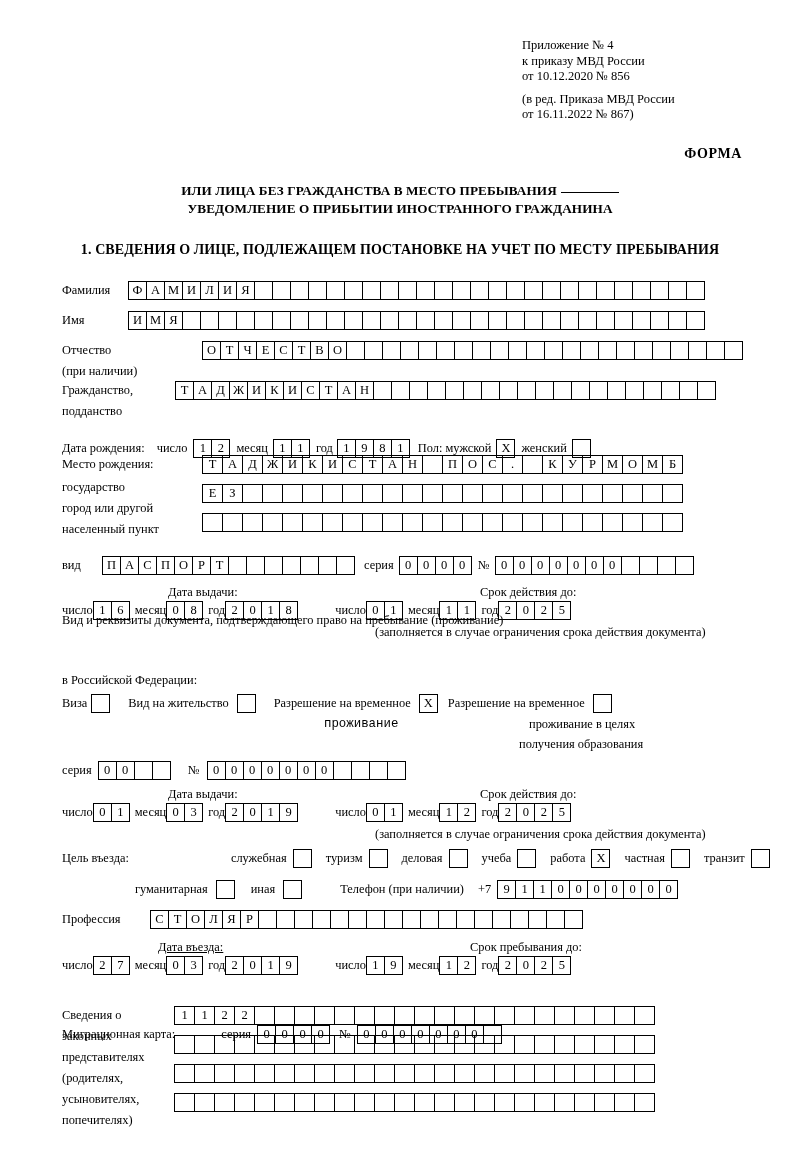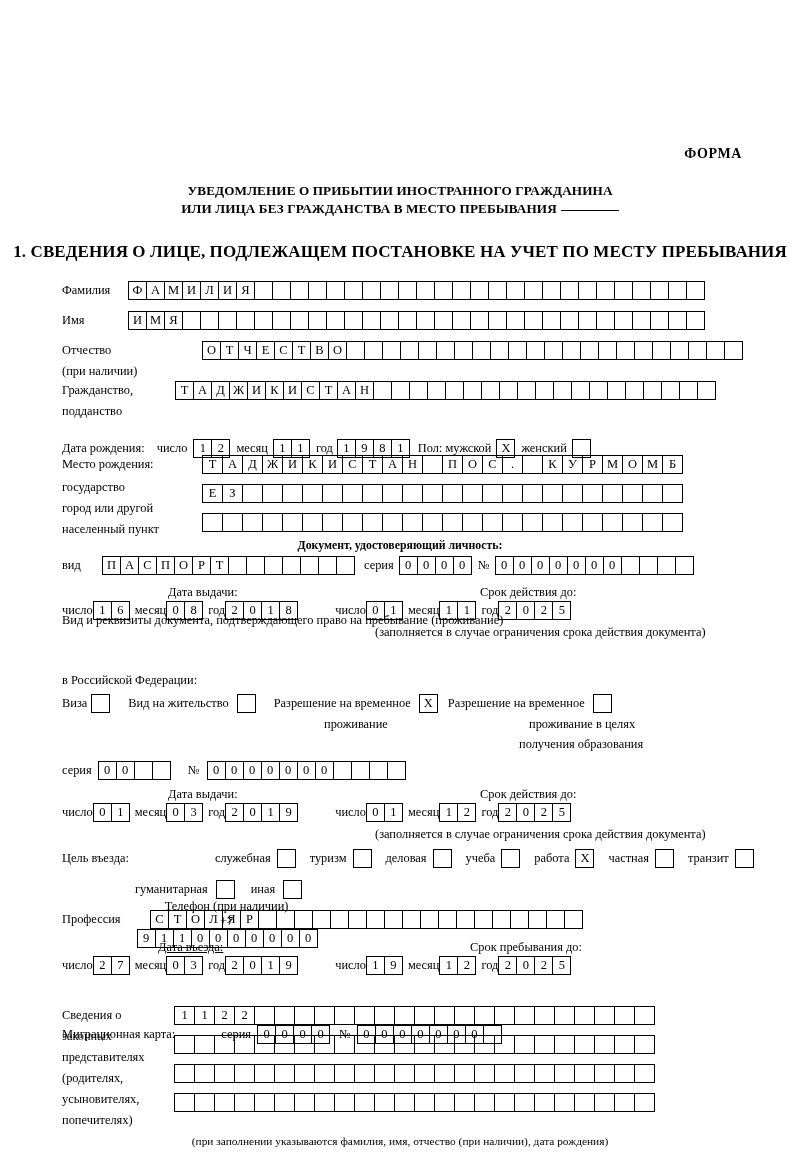--- a/index.html
+++ b/index.html
@@ -62,21 +62,21 @@
     vertical-align: 2px;
     margin-left: 4px;
   }
 
   .section1 {
     position: absolute;
     top: 242px;
     left: 0;
     width: 800px;
     text-align: center;
-    font-size: 17px;
+    font-size: 14px;
     font-weight: bold;
     letter-spacing: 0.1px;
   }
 
   
   .row {
     position: absolute;
     display: flex;
     align-items: center;
     font-size: 12.4px;
@@ -122,28 +122,36 @@
     position: absolute;
     font-size: 12.4px;
     line-height: 16px;
   }
 </style>
 </head>
 <body>
 
 <div class="page">
 
+  <div class="header-right">
+    <div>Приложение № 4</div>
+    <div>к приказу МВД России</div>
+    <div>от 10.12.2020 № 856</div>
+    <div class="gap"></div>
+    <div>(в ред. Приказа МВД России</div>
+    <div>от 16.11.2022 № 867)</div>
+  </div>
 
   <div class="form-word">ФОРМА</div>
 
   <div class="title">
-    <div>УВЕДОМЛЕНИЕ О ПРИБЫТИИ ИНОСТРАННОГО ГРАЖДАНИНА</div>
     <div style="display:inline-block;">
       <span>ИЛИ ЛИЦА БЕЗ ГРАЖДАНСТВА В МЕСТО ПРЕБЫВАНИЯ</span><span class="lineunder"></span>
     </div>
+    <div>УВЕДОМЛЕНИЕ О ПРИБЫТИИ ИНОСТРАННОГО ГРАЖДАНИНА</div>
   </div>
 
   <div class="section1">1. СВЕДЕНИЯ О ЛИЦЕ, ПОДЛЕЖАЩЕМ ПОСТАНОВКЕ НА УЧЕТ ПО МЕСТУ ПРЕБЫВАНИЯ</div>
 
   <div class="row" style="top:281px; left:62px;">
     <span class="lbl" style="width:66px; display:inline-block;">Фамилия</span>
     <span class="boxes" id="surname-boxes">
         <div class="bx">Ф</div>
         <div class="bx">А</div>
         <div class="bx">М</div>
@@ -403,21 +411,20 @@
       <div class="bx wide"></div>
       <div class="bx wide"></div>
       <div class="bx wide"></div>
       <div class="bx wide"></div>
       <div class="bx wide"></div>
       <div class="bx wide"></div>
       <div class="bx wide"></div>
       <div class="bx wide"></div>
     </div>
 
-  <div class="center-note bold" style="top:538px; font-size:11.8px;">Документ, удостоверяющий личность:</div>
 
   <div class="row" style="top:556px; left:62px;">
     <span class="lbl" style="width:40px; display:inline-block;">вид</span>
     <span class="boxes" id="id-kind">
         <div class="bx">П</div>
         <div class="bx">А</div>
         <div class="bx">С</div>
         <div class="bx">П</div>
         <div class="bx">О</div>
         <div class="bx">Р</div>
@@ -518,21 +525,21 @@
     <span style="width:18px"></span>
     <span class="lbl">Разрешение на временное</span>
     <span style="width:8px"></span>
     <span class="sq">X</span>
     <span style="width:10px"></span>
     <span class="lbl">Разрешение на временное</span>
     <span style="width:8px"></span>
     <span class="sq"></span>
   </div>
 
-  <div class="blk" style="top:716px; left:324px;">проживание</div>
+  <div class="blk" style="top:716px; left:324px;font-family:Liberation Mono, monospace;">проживание</div>
   <div class="blk" style="top:716px; left:529px;">проживание в целях</div>
   <div class="blk" style="top:736px; left:519px;">получения образования</div>
 
   <div class="row" style="top:761px; left:62px;">
     <span class="lbl">серия</span>
     <span style="width:6px"></span>
     <span class="boxes" id="sd-series">
         <div class="bx">0</div>
         <div class="bx">0</div>
         <div class="bx"></div>
@@ -599,21 +606,21 @@
         <div class="bx">2</div>
         <div class="bx">5</div>
       </span>
   </div>
 
   <div class="blk note-small" style="top:826px; left:375px;">(заполняется в случае ограничения срока действия документа)</div>
 
   <div class="row" style="top:849px; left:62px;gap:40px;">
     <span class="lbl">Цель въезда:</span>
     <span style="width:6px"></span>
-    <span id="purpose-opts" style="display:flex; align-items:center;">
+    <span id="purpose-opts" style="display:flex; align-items:center;margin-left:16px;">
         <span class="lbl">служебная</span>
         <span style="width: 6px; display: inline-block;"></span>
         <span class="sq"></span>
         <span style="width: 14px; display: inline-block;"></span>
         <span class="lbl">туризм</span>
         <span style="width: 6px; display: inline-block;"></span>
         <span class="sq"></span>
         <span style="width: 14px; display: inline-block;"></span>
         <span class="lbl">деловая</span>
         <span style="width: 6px; display: inline-block;"></span>
@@ -631,21 +638,21 @@
         <span style="width: 6px; display: inline-block;"></span>
         <span class="sq"></span>
         <span style="width: 14px; display: inline-block;"></span>
         <span class="lbl">транзит</span>
         <span style="width: 6px; display: inline-block;"></span>
         <span class="sq"></span>
         <span style="width: 14px; display: inline-block;"></span>
       </span>
   </div>
 
-  <div class="row" style="top:880px; left:135px;flex-direction:column;">
+  <div class="row" style="top:880px; left:135px;">
     <span id="purpose-opts2" style="display:flex; align-items:center;">
         <span class="lbl">гуманитарная</span>
         <span style="width: 8px; display: inline-block;"></span>
         <span class="sq"></span>
         <span style="width: 16px; display: inline-block;"></span>
         <span class="lbl">иная</span>
         <span style="width: 8px; display: inline-block;"></span>
         <span class="sq"></span>
         <span style="width: 16px; display: inline-block;"></span>
       </span>
@@ -874,15 +881,14 @@
       <div class="bx wide"></div>
       <div class="bx wide"></div>
       <div class="bx wide"></div>
       <div class="bx wide"></div>
       <div class="bx wide"></div>
       <div class="bx wide"></div>
       <div class="bx wide"></div>
       <div class="bx wide"></div>
     </div>
 
-  <div class="center-note" style="top:1135px;">(при заполнении указываются фамилия, имя, отчество (при наличии), дата рождения)</div>
 
 </div>
 
 </body></html>

